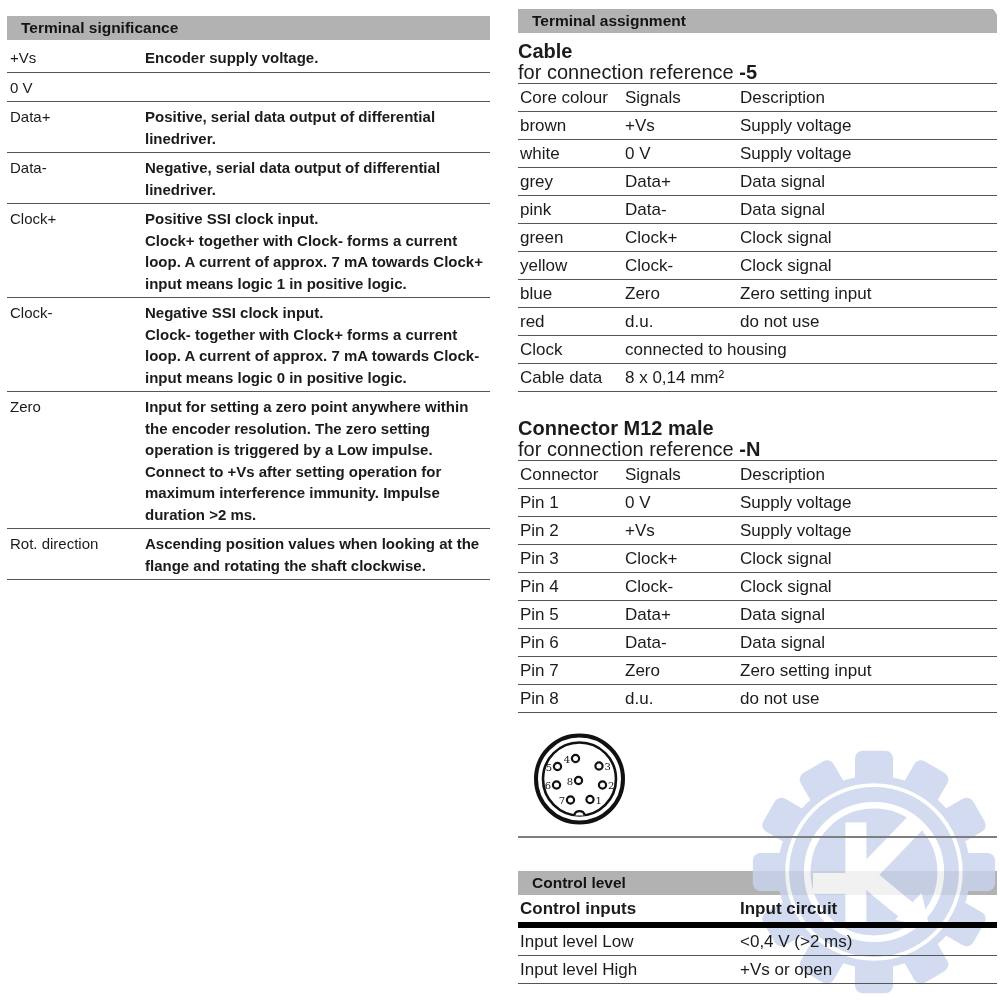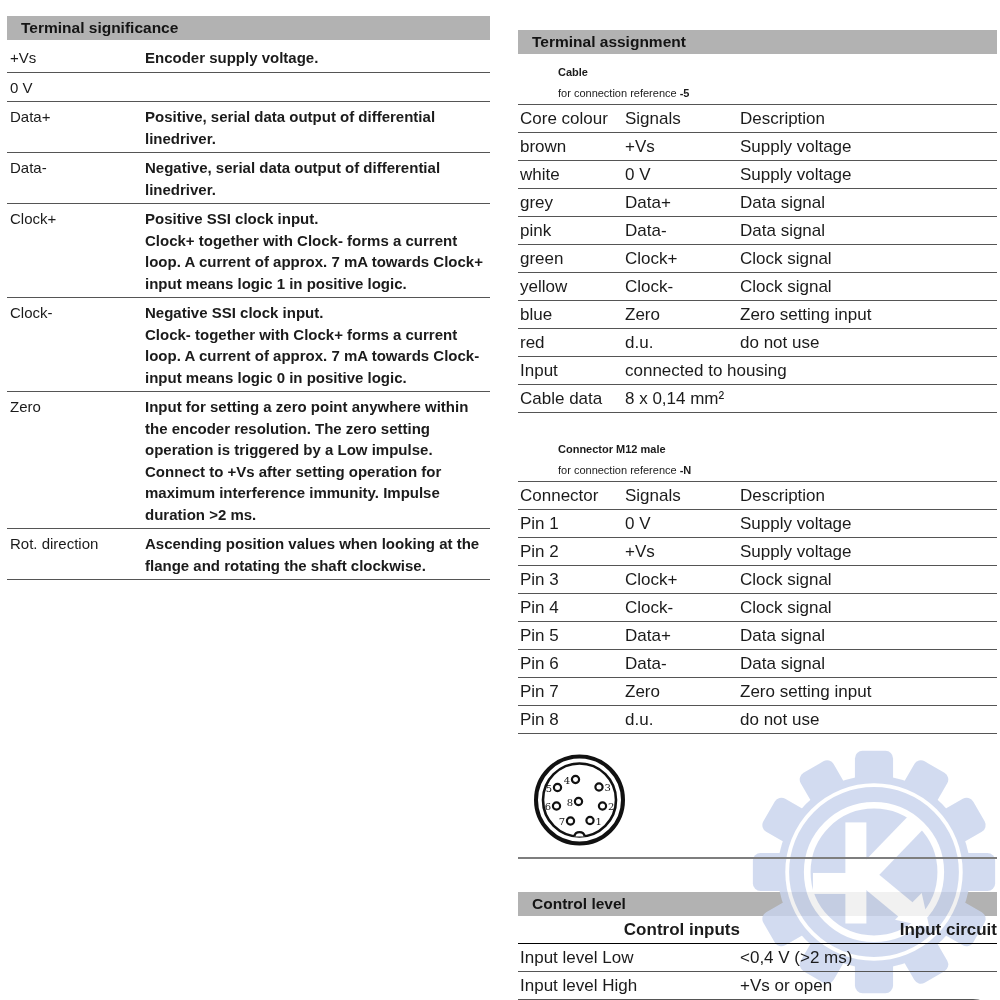--- a/index.html
+++ b/index.html
@@ -12,40 +12,40 @@
 
   
   .col-left { position:absolute; left:7px; top:16px; width:483px; }
   .ltable { font-size:15px; }
   .lrow { display:flex; border-bottom:1px solid #555; padding:4px 0 3px; line-height:21.5px; }
   .lrow.first { padding-top:7px; }
   .lterm { width:138px; flex:0 0 138px; padding-left:3px; }
   .ldesc { flex:1; white-space:pre-line;font-weight:bold; }
 
   
-  .col-right { position:absolute; left:518px; top:30px; width:479px; }
-  .subsec { margin-top:8px; font-size:11px;margin-left:40px; }
+  .col-right { position:absolute; left:518px; top:9px; width:479px; }
+  .subsec { margin-top:8px; font-size:20px; }
   .subsec .subtitle { font-weight:bold; line-height:21px; }
   .subsec .subref { line-height:21px; }
   .subsec .subref b { font-weight:bold; }
   .rtable { font-size:17px; border-top:1px solid #555; }
   .rrow { display:flex; border-bottom:1px solid #555; padding:3px 0 2px; line-height:22px; }
   .c1 { width:107px; flex:0 0 107px; padding-left:2px; }
   .c2 { width:115px; flex:0 0 115px; }
   .c3 { flex:1; }
   .cspan { flex:1; }
   .gap26 { margin-top:26px; }
 
   .connector-svg { display:block; margin:16px 0 0 6px; }
 
   .thick-sep { border-top:2px solid #7e7e7e; margin-top:2px; position:relative; z-index:5; }
 
   .trigger-band { margin-top:33px; position:relative; z-index:1; }
   .trigger-table { border-top:none; position:relative; z-index:5; }
-  .trigger-table .rrow.head { font-weight:bold; border-bottom:1px solid #000000;text-align:right; }
+  .trigger-table .rrow.head { font-weight:bold; border-bottom:6px solid #000000; }
   .tc1 { width:222px; flex:0 0 222px; padding-left:2px; }
   .tc2 { flex:1; }
 
   
   .watermark { position:absolute; left:750px; top:748px; z-index:3; opacity:0.82; pointer-events:none; }
 
   
   .diag-stroke { fill:#ffffff; stroke:#111111; }
   .pin-label { font-family:"DejaVu Serif",serif; font-size:10px; fill:#111111; }
 </style>
@@ -146,21 +146,21 @@
         <div class="c1">blue</div>
         <div class="c2">Zero</div>
         <div class="c3">Zero setting input</div>
       </div>
       <div class="rrow">
         <div class="c1">red</div>
         <div class="c2">d.u.</div>
         <div class="c3">do not use</div>
       </div>
       <div class="rrow">
-        <div class="c1">Input</div>
+        <div class="c1">Clock</div>
         <div class="cspan">connected to housing</div>
       </div>
       <div class="rrow">
         <div class="c1">Cable data</div>
         <div class="cspan">8 x 0,14 mm²</div>
       </div>
     </div>
 
     <div class="subsec gap26">
       <div class="subtitle">Connector M12 male</div>

